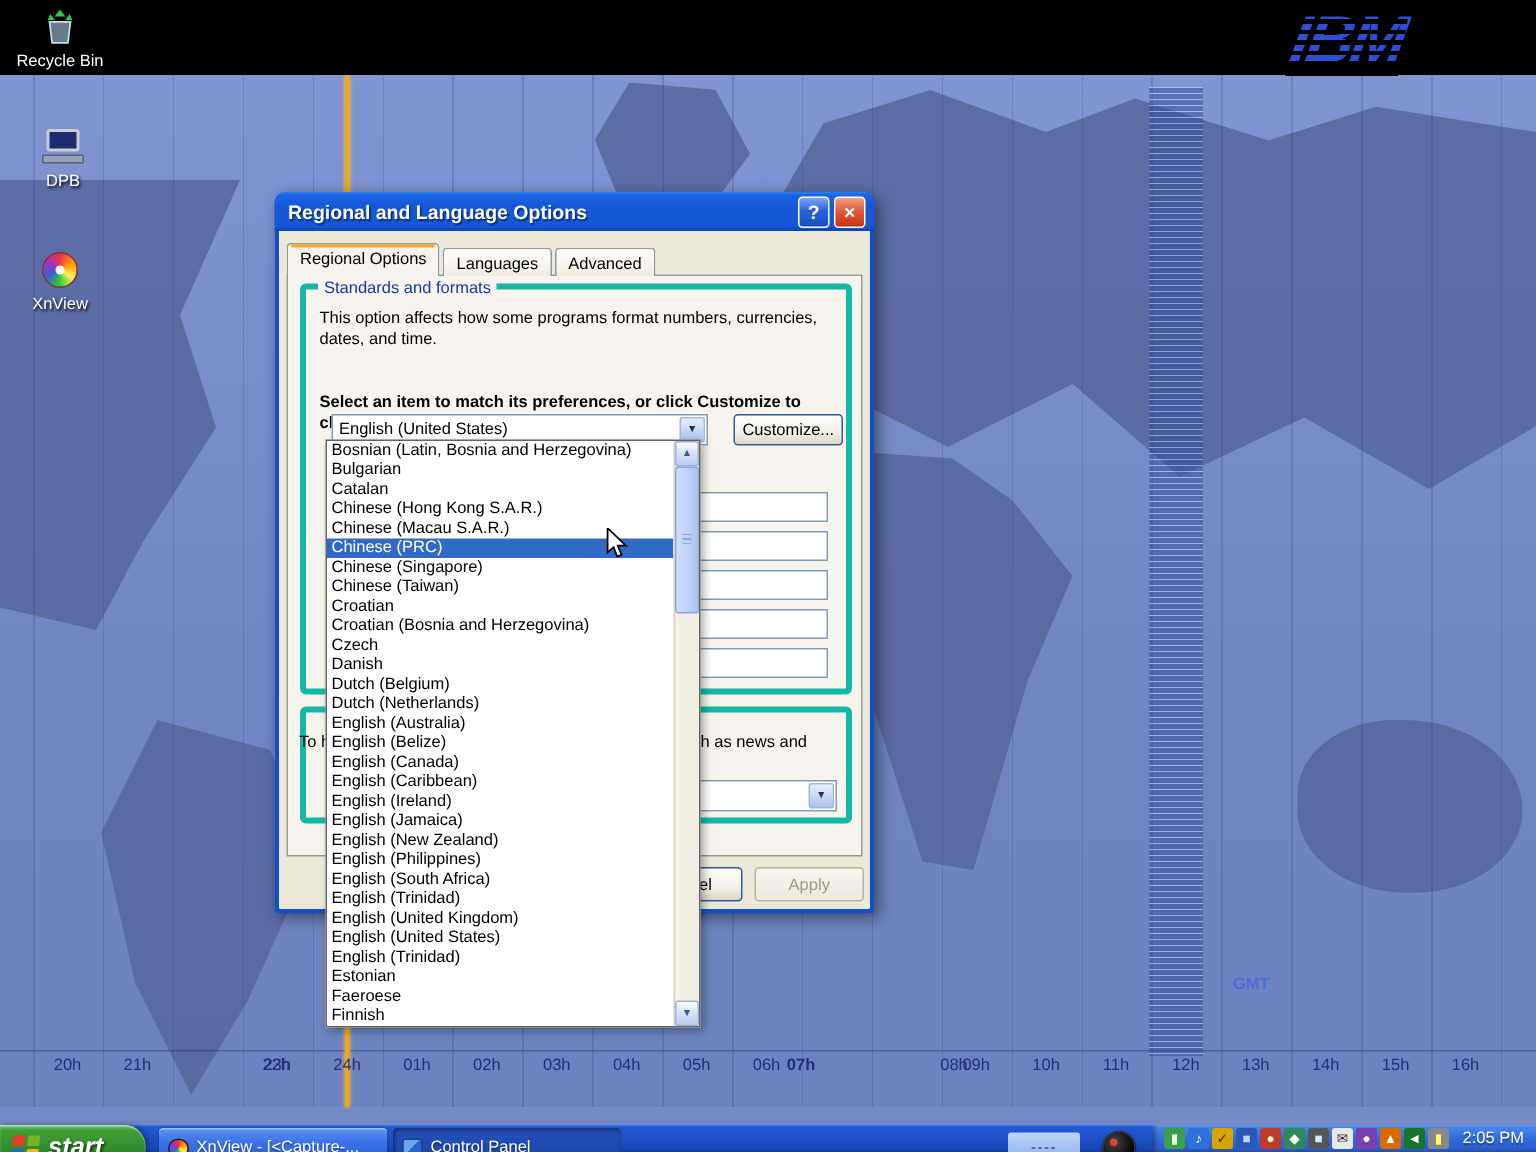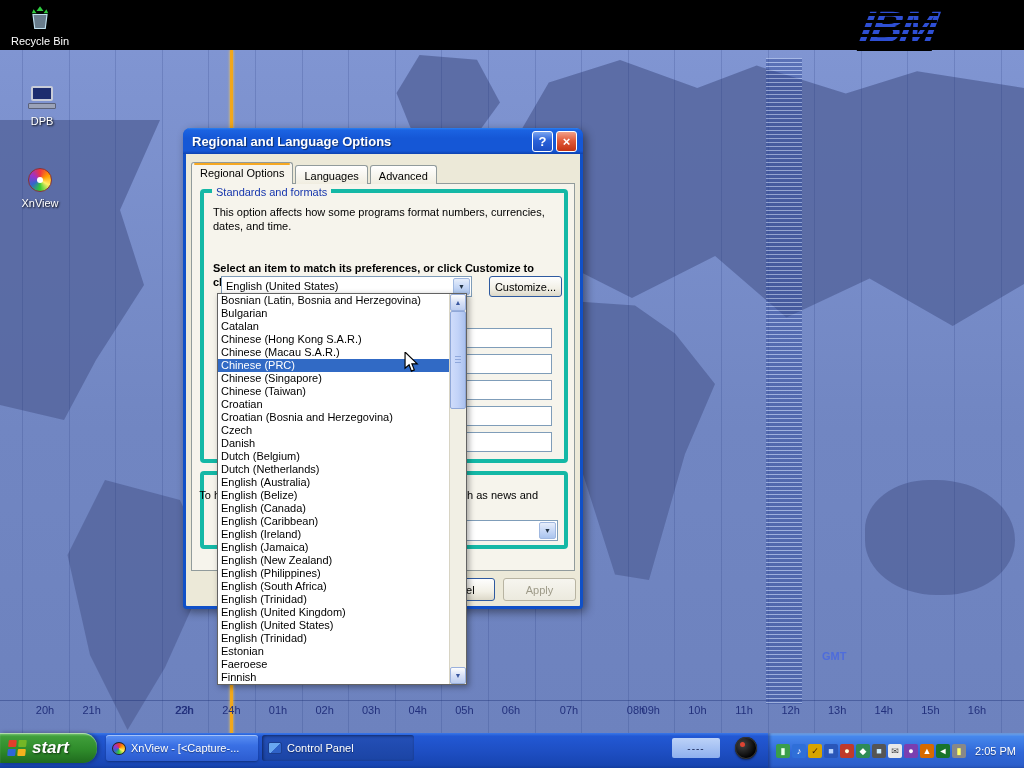--- a/index.html
+++ b/index.html
@@ -107,21 +107,21 @@
   .sb-down{bottom:0;}
   .sb-thumb{position:absolute;left:0;top:17px;width:16px;height:98px;border-radius:2px;
     background:linear-gradient(90deg,#cfdcfb,#c2d3f8 50%,#abc1ee);border:1px solid #90a8d8;}
   .sb-thumb::after{content:"";position:absolute;left:4px;right:4px;top:44px;height:8px;
     background:repeating-linear-gradient(180deg,#8fa8dc 0 1px,transparent 1px 3px);}
 
   
   .cursor{position:absolute;left:404px;top:352px;z-index:100;}
 
   
-  .taskbar{position:absolute;left:0;right:0;bottom:0;height:35px;z-index:50;
+  .taskbar{position:absolute;left:0;right:0;bottom:0;height:18px;z-index:50;
     background:linear-gradient(180deg,#3a77e8 0,#2258d4 9%,#1e4fc4 50%,#1745b2 92%,#123c9e);}
   .start-button{position:absolute;left:0;top:0;width:97px;height:30px;border-radius:0 14px 14px 0;
     background:linear-gradient(180deg,#73c76e 0,#3f9e3a 12%,#2f8c2b 55%,#1f6b1e 100%);
     box-shadow:inset 0 1px 1px rgba(255,255,255,.5),2px 0 4px rgba(0,0,0,.35);
     display:flex;align-items:center;gap:6px;padding-left:8px;color:#fff;font-style:italic;
     font-weight:bold;font-size:17px;text-shadow:1px 1px 2px rgba(0,0,0,.6);}
   .flag{position:relative;width:18px;height:16px;transform:skewX(-6deg);}
   .flag i{position:absolute;width:8px;height:7px;border-radius:1px;}
   .f1{left:0;top:0;background:#e33e2b;}
   .f2{right:0;top:0;background:#73b626;}
@@ -178,21 +178,21 @@
       <span class="hour-label" style="left: 76.6px;">21h</span>
       <span class="hour-label" style="left: 123.2px; margin-left: 46px;">22h</span>
       <span class="hour-label" style="left: 169.8px;">23h</span>
       <span class="hour-label" style="left: 216.4px;">24h</span>
       <span class="hour-label" style="left: 263px;">01h</span>
       <span class="hour-label" style="left: 309.6px;">02h</span>
       <span class="hour-label" style="left: 356.2px;">03h</span>
       <span class="hour-label" style="left: 402.8px;">04h</span>
       <span class="hour-label" style="left: 449.4px; text-align: center;">05h</span>
       <span class="hour-label" style="left: 496px;">06h</span>
-      <span class="hour-label" style="left: 554px;">07h</span>
+      <span class="hour-label" style="left: 519px; font-weight: bold;">07h</span>
       <span class="hour-label" style="left: 621px;">08h</span>
       <span class="hour-label" style="left: 635.8px;">09h</span>
       <span class="hour-label" style="left: 682.4px;">10h</span>
       <span class="hour-label" style="left: 729px;">11h</span>
       <span class="hour-label" style="left: 775.6px;">12h</span>
       <span class="hour-label" style="left: 822.2px;">13h</span>
       <span class="hour-label" style="left: 868.8px;">14h</span>
       <span class="hour-label" style="left: 915.4px;">15h</span>
       <span class="hour-label" style="left: 962px;">16h</span>
     </div>

